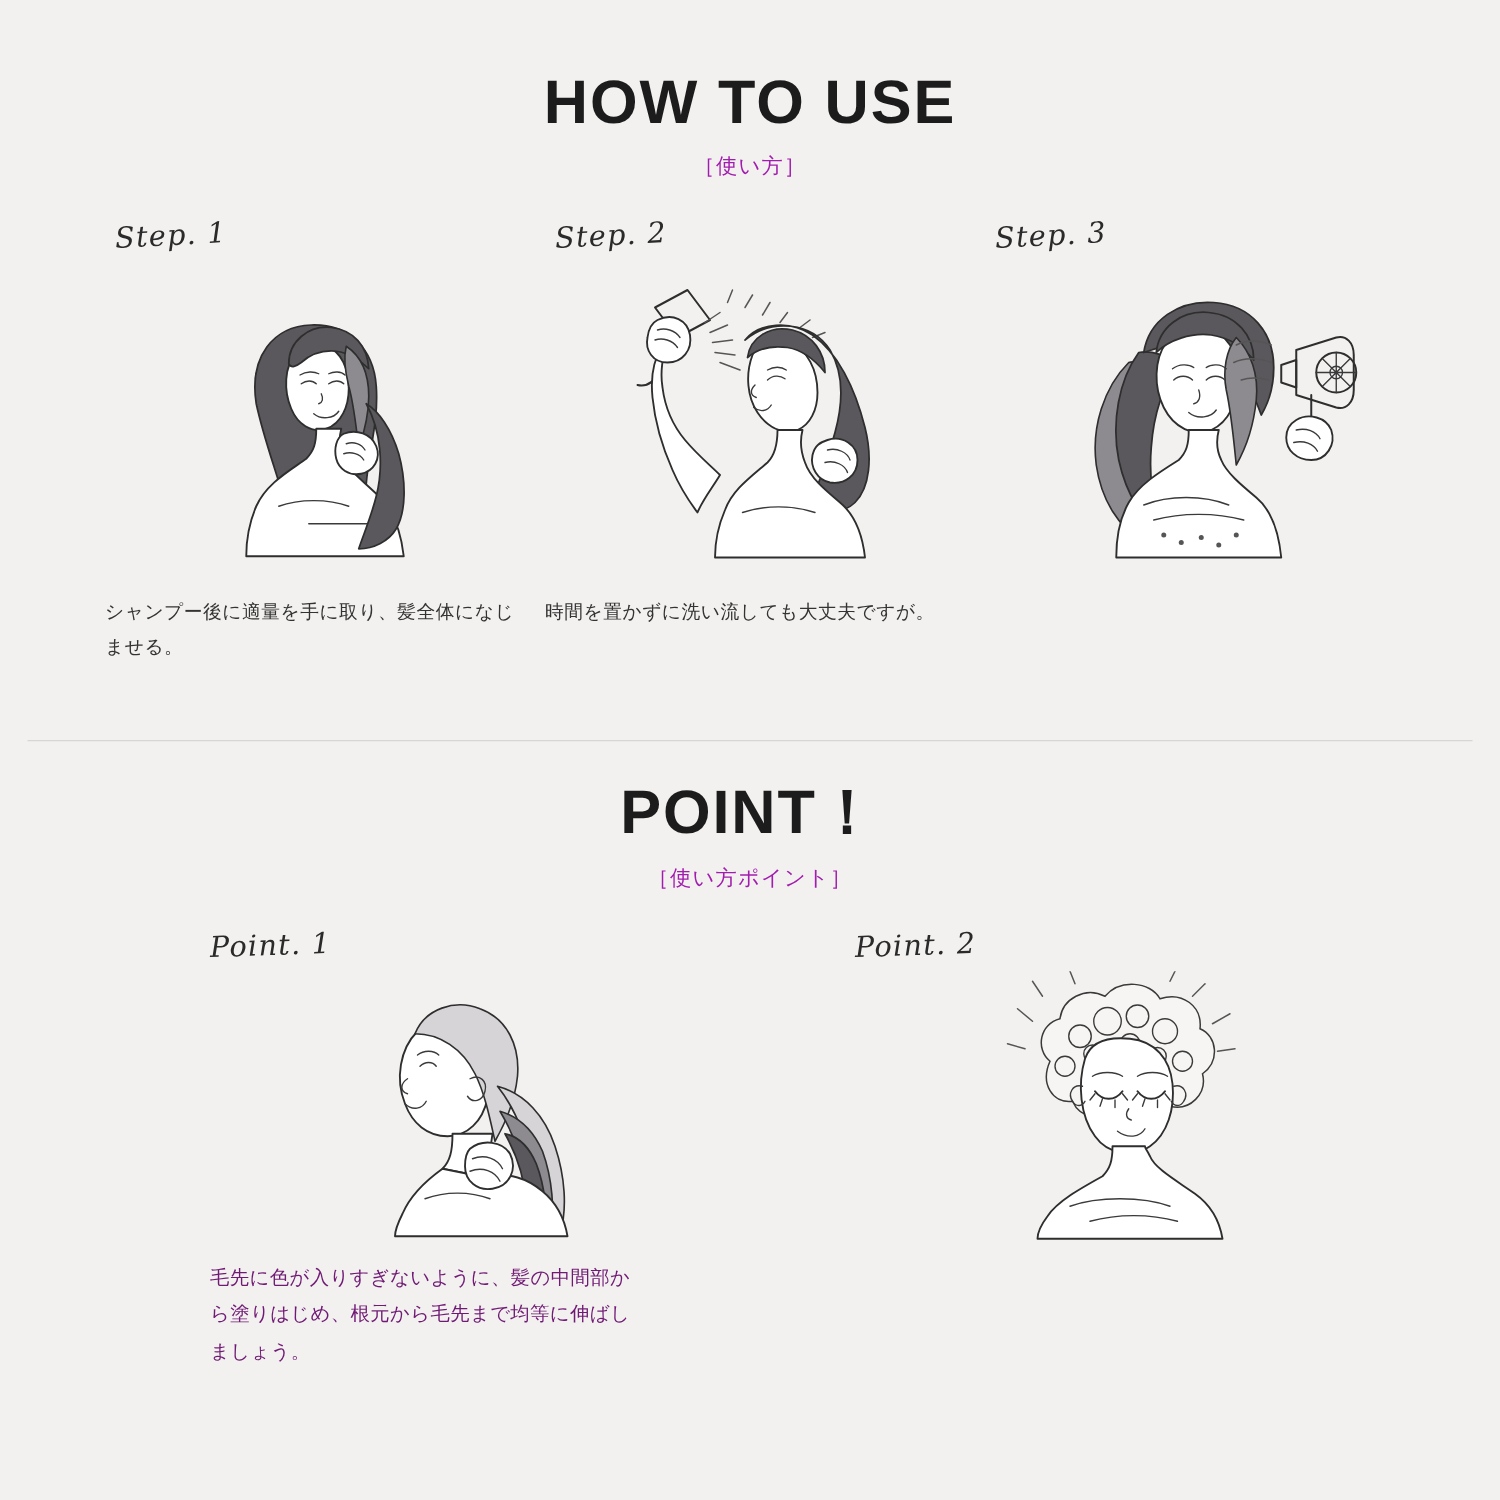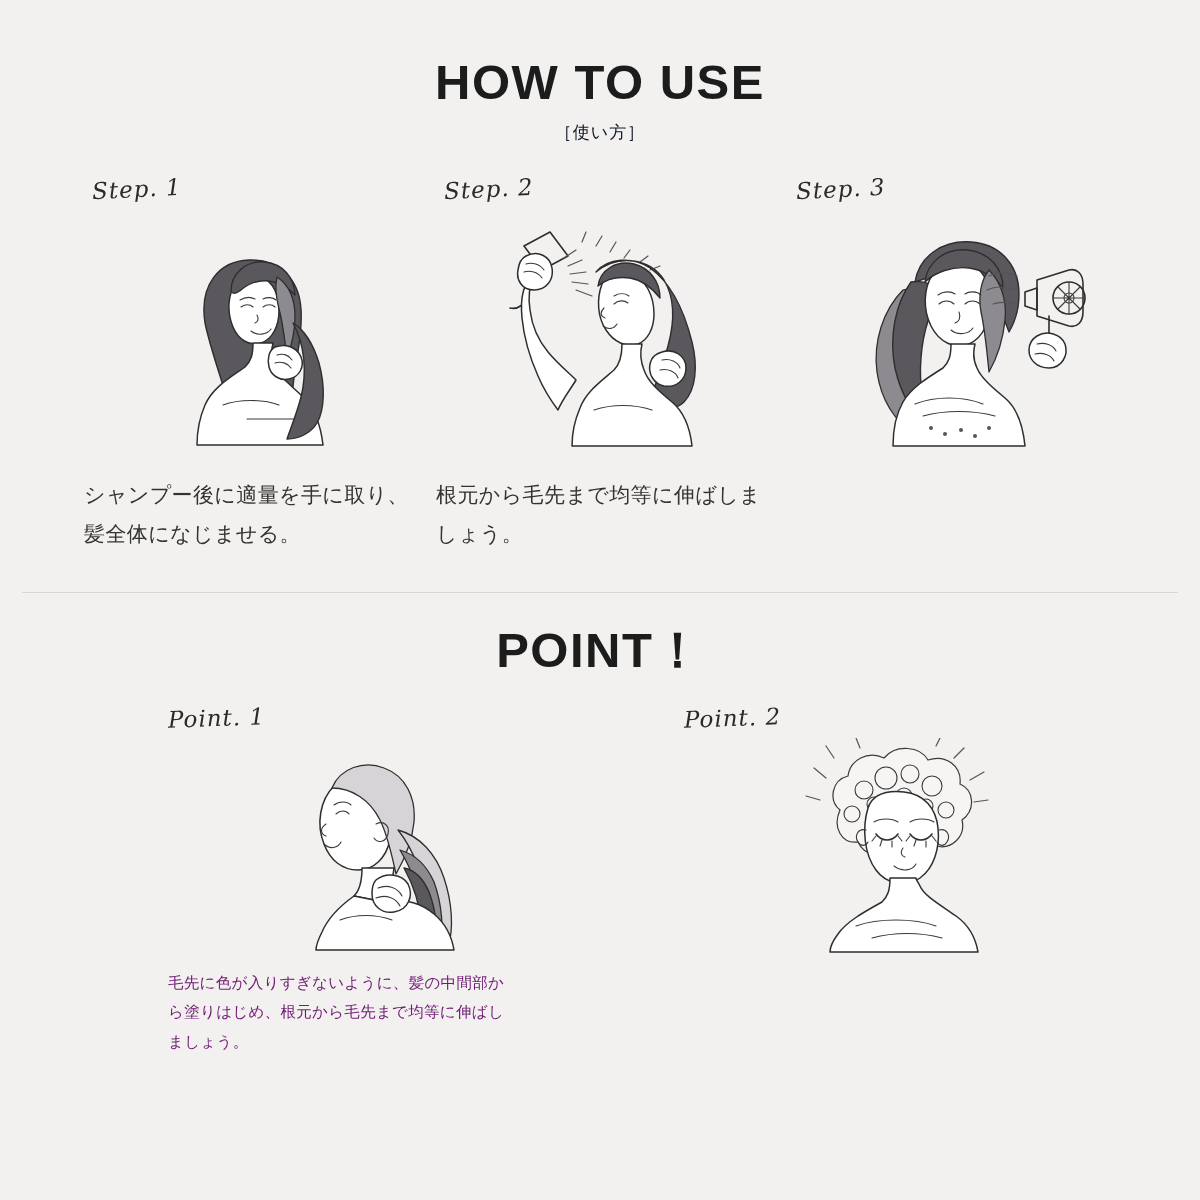--- a/index.html
+++ b/index.html
@@ -28,21 +28,21 @@
   }
   .section-title {
     font-family: "Liberation Sans", sans-serif;
     font-weight: 700;
     letter-spacing: 1.5px;
     color: #1c1c1c;
     line-height: 1;
   }
   .section-sub {
     font-family: "DejaVu Sans", sans-serif;
-    color: #0f172a;
+    color: #a21caf;
     letter-spacing: 1px;
   }
 
   
   #howto {
     position: absolute;
     left: 0;
     top: 0;
     width: 1200px;
     height: 592px;
@@ -80,21 +80,21 @@
   }
   .step-art {
     height: 250px;
     margin-top: 10px;
     display: flex;
     align-items: flex-end;
     justify-content: center;
   }
   .step-cap {
     font-family: "DejaVu Sans", sans-serif;
-    font-size: 21px;
+    font-size: 15px;
     line-height: 1.85;
     color: #333;
     margin-top: 14px;
     padding-left: 6px;
     letter-spacing: 0.4px;
   }
 
   
   .divider {
     position: absolute;
@@ -259,21 +259,21 @@
 
             <path class="skin" d="M62 44 C74 38 86 44 88 56 C90 68 82 78 70 78 C58 78 52 68 54 58 C55 50 58 46 62 44 Z"></path>
             <path class="ln-thin" d="M62 52 C68 50 76 52 80 58"></path>
             <path class="ln-thin" d="M60 60 C66 58 74 60 78 66"></path>
 
             <path class="skin" d="M198 140 C210 136 222 144 222 156 C222 168 212 176 200 174 C190 172 184 162 186 152 C188 144 192 142 198 140 Z"></path>
             <path class="ln-thin" d="M198 148 C206 146 214 150 216 156"></path>
             <path class="ln-thin" d="M196 158 C204 156 212 160 214 166"></path>
           </svg>
         </div>
-        <div class="step-cap">根元から毛先まで均等に伸ばしましょう。</div>
+        <div class="step-cap">時間を置かずに洗い流しても大丈夫ですが。</div>
       </div>
 
       <div class="step">
         <div class="step-label">Step. 3</div>
         <div class="step-art">
           <svg width="280" height="250" viewBox="0 0 280 250" aria-hidden="true">
 
             <path class="hair-mid" d="M92 78 C72 98 62 130 66 160 C70 188 84 210 104 222 C96 200 92 176 94 154 C96 128 102 104 112 86 C106 80 98 76 92 78 Z"></path>
             <path class="hair-dark" d="M100 70 C84 92 78 126 84 156 C90 184 104 206 122 218 C112 196 108 170 110 146 C112 118 120 96 132 80 C122 72 110 68 100 70 Z"></path>
 
@@ -321,20 +321,21 @@
       </div>
 
     </div>
   </section>
 
   <div class="divider"></div>
 
   <section id="pointsec">
     <div class="section-head">
       <div class="section-title">POINT！</div>
+      <div class="section-sub">［使い方ポイント］</div>
     </div>
 
     <div class="points">
 
       <div class="point">
         <div class="point-label">Point. 1</div>
         <div class="point-art">
           <svg width="300" height="215" viewBox="0 0 300 215" aria-hidden="true">
 
             <path class="skin" d="M86 48 C72 62 68 86 76 106 C82 122 94 132 110 132 C126 132 138 120 142 102 C146 82 140 58 124 46 C110 36 96 38 86 48 Z"></path>

